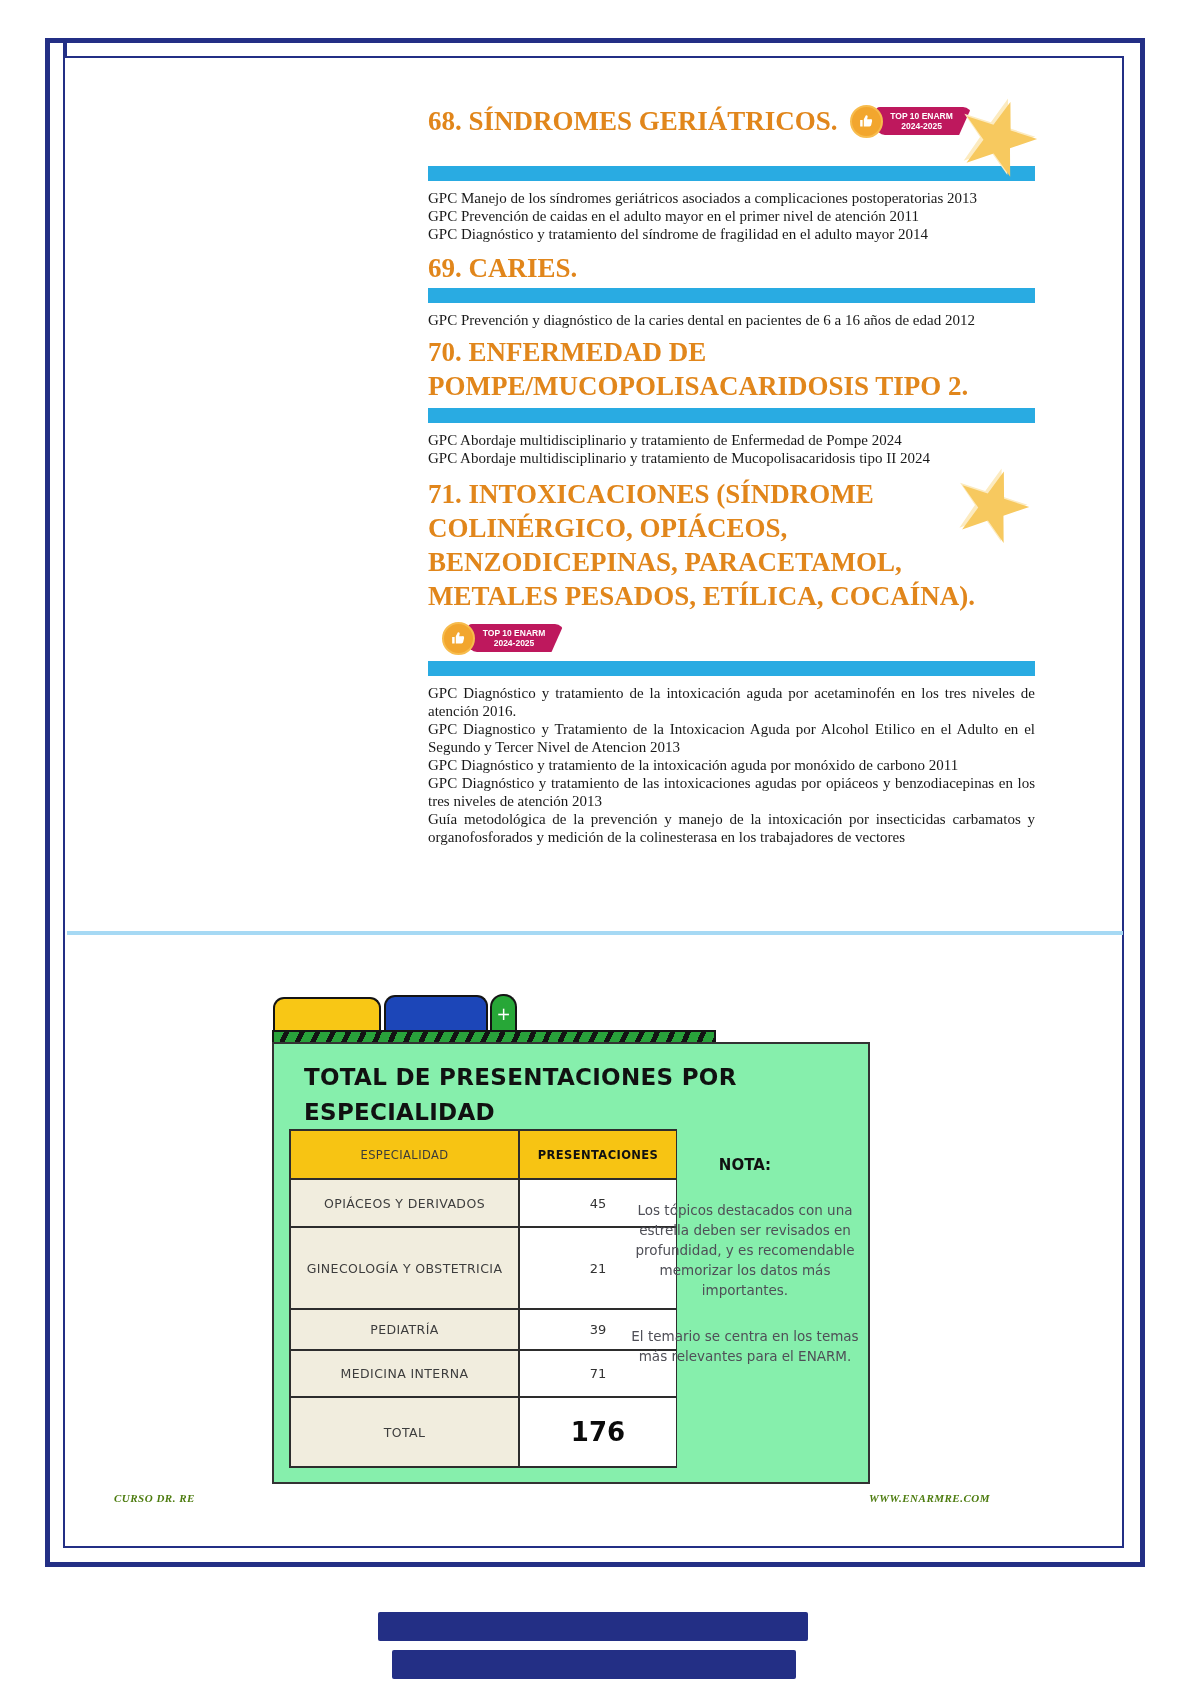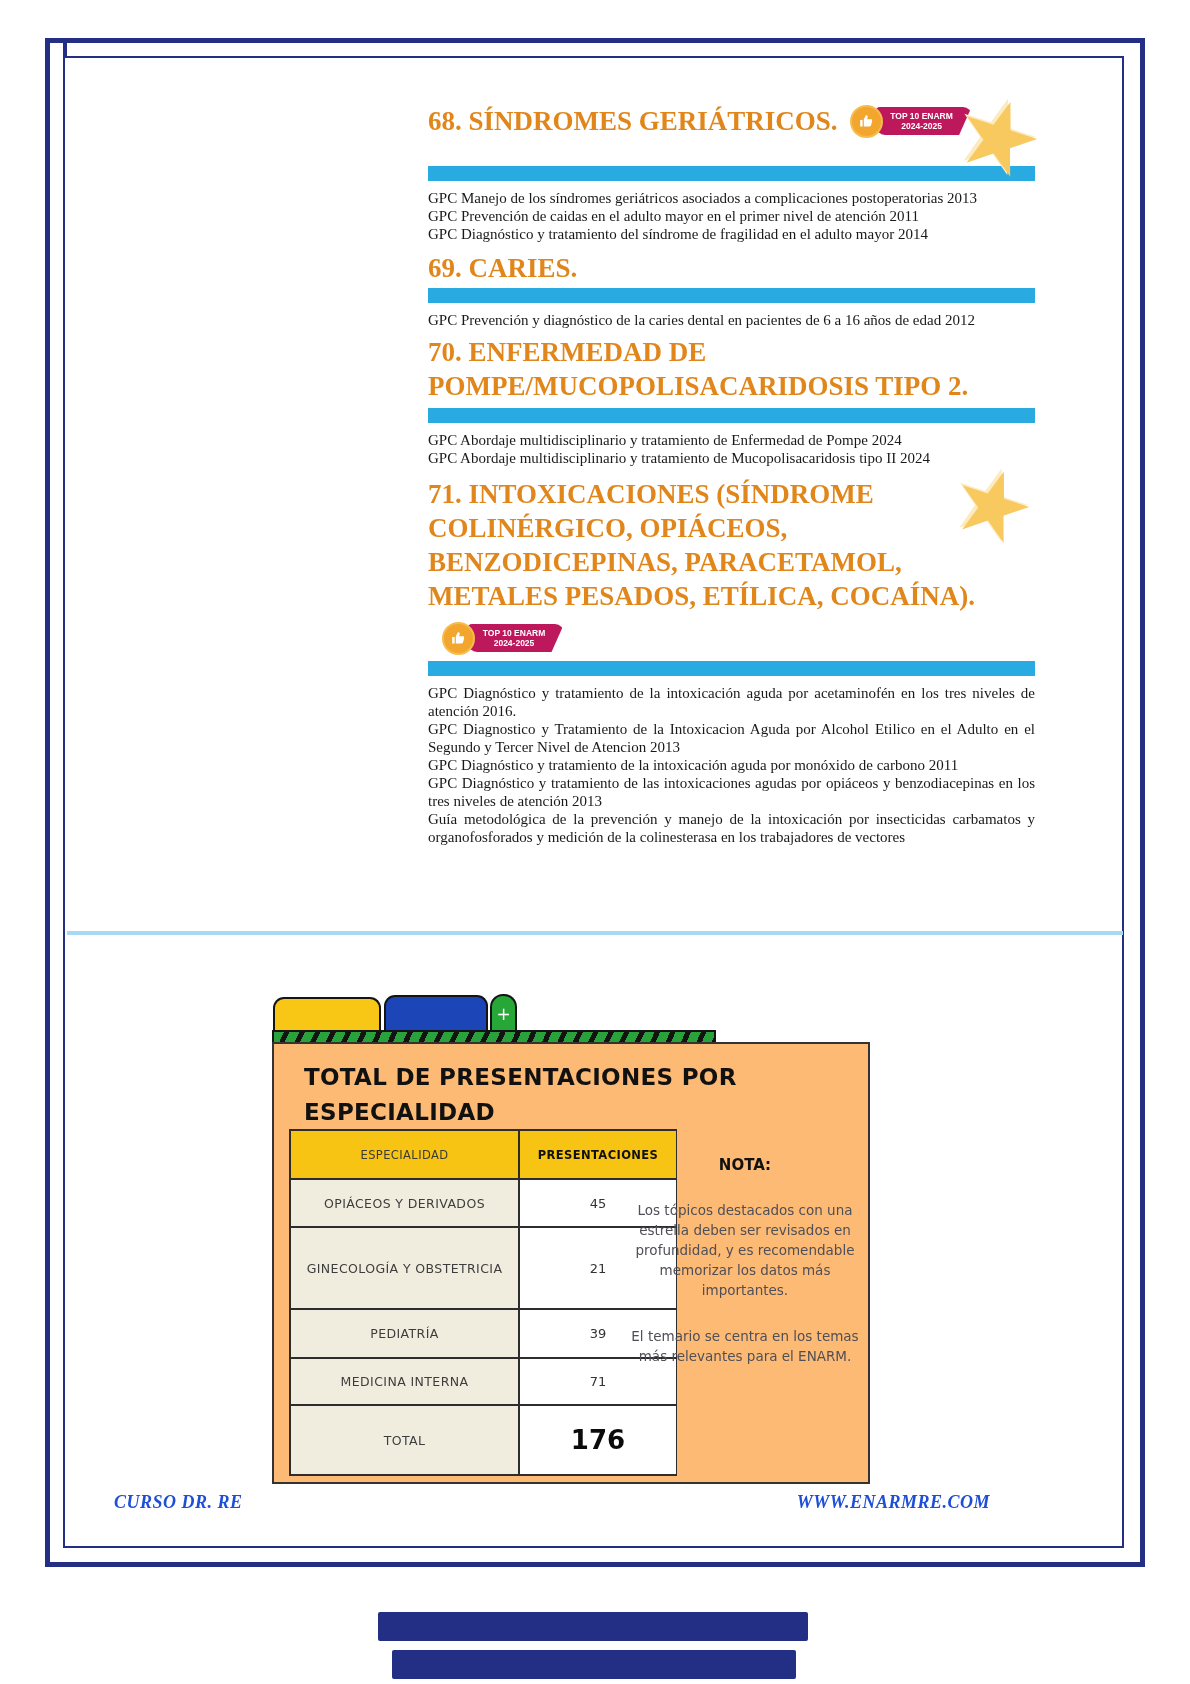--- a/index.html
+++ b/index.html
@@ -59,49 +59,49 @@
   .tab-blue   { position:absolute; left:384px; top:995px; width:104px; height:38px;
     background:#1C46B8; border:2.5px solid #141414; border-bottom:none; border-radius:11px 11px 0 0; }
   .tab-plus   { position:absolute; left:490px; top:994px; width:27px; height:39px;
     background:#27A737; border:2.5px solid #141414; border-bottom:none; border-radius:13px 13px 0 0;
     display:flex; align-items:center; justify-content:center;
     color:#fff; font-family:"DejaVu Sans", sans-serif; font-size:17px; font-weight:400; line-height:1; }
   .tab-strip  { position:absolute; left:272px; top:1030px; width:444px; height:14px;
     border:2px solid #141414;
     background:repeating-linear-gradient(115deg, #29A23B 0 9px, #131313 9px 14px); }
   .summary-card { position:absolute; left:272px; top:1042px; width:598px; height:442px;
-    background:#fdba74; border:2px solid #333;text-decoration:underline; }
+    background:#86efac; border:2px solid #333;text-decoration:underline; }
   .card-title { position:absolute; left:30px; top:16px;
     font-family:"DejaVu Sans", sans-serif; font-weight:700; font-size:23px; line-height:35px;
     letter-spacing:0.3px; color:#111; white-space:pre-line; }
 
   
   .spec-table { position:absolute; left:15px; top:85px; width:388px; border:1px solid #2d2d2d; border-collapse:collapse; }
   .spec-table .row { display:grid; grid-template-columns:229px 158px; }
   .cell { border:1px solid #2d2d2d; display:flex; align-items:center; justify-content:center;
     font-family:"DejaVu Sans", sans-serif; text-align:center; }
   .head-row .cell { height:49px; background:#F7C413; }
   .head-c1 { font-size:11.5px; color:#3b3b3b; letter-spacing:0.4px; }
   .head-c2 { font-size:11.5px; font-weight:700; color:#111; letter-spacing:0.4px; }
-  .r1 .cell { height:48px; } .r2 .cell { height:82px; } .r3 .cell { height:49px; }
+  .r1 .cell { height:48px; } .r2 .cell { height:82px; } .r3 .cell { height:41px; }
   .r4 .cell { height:47px; } .rt .cell { height:70px; }
   .cell.label { background:#F1EDDE; font-size:12.5px; color:#3d3d3d; letter-spacing:0.4px; }
   .cell.value { background:#fff; font-size:13px; color:#333; }
   .cell.total-value { font-weight:700; font-size:26px; color:#0b0b0b; }
 
   
   .note { position:absolute; left:352px; top:112px; width:238px; text-align:center;
     font-family:"DejaVu Sans", sans-serif; }
   .note-title { font-weight:700; font-size:15px; color:#111; }
   .note p { margin-top:26px; font-size:13.5px; line-height:20px; color:#4f4f57; }
 
   
   .footer-left, .footer-right { position:absolute; top:1492px;
     font-family:"Liberation Serif", serif; font-style:italic; font-weight:600;
-    font-size:18px; color:#1d4ed8; letter-spacing:0.5px; }
+    font-size:11px; color:#4d7c0f; letter-spacing:0.5px; }
   .footer-left { left:114px; }
   .footer-right { right:200px;margin-left:16px; }
 </style>
 </head>
 <body>
 
 <div id="page">
 
   <div class="outer-frame"></div>
   <div class="inner-frame"></div>

